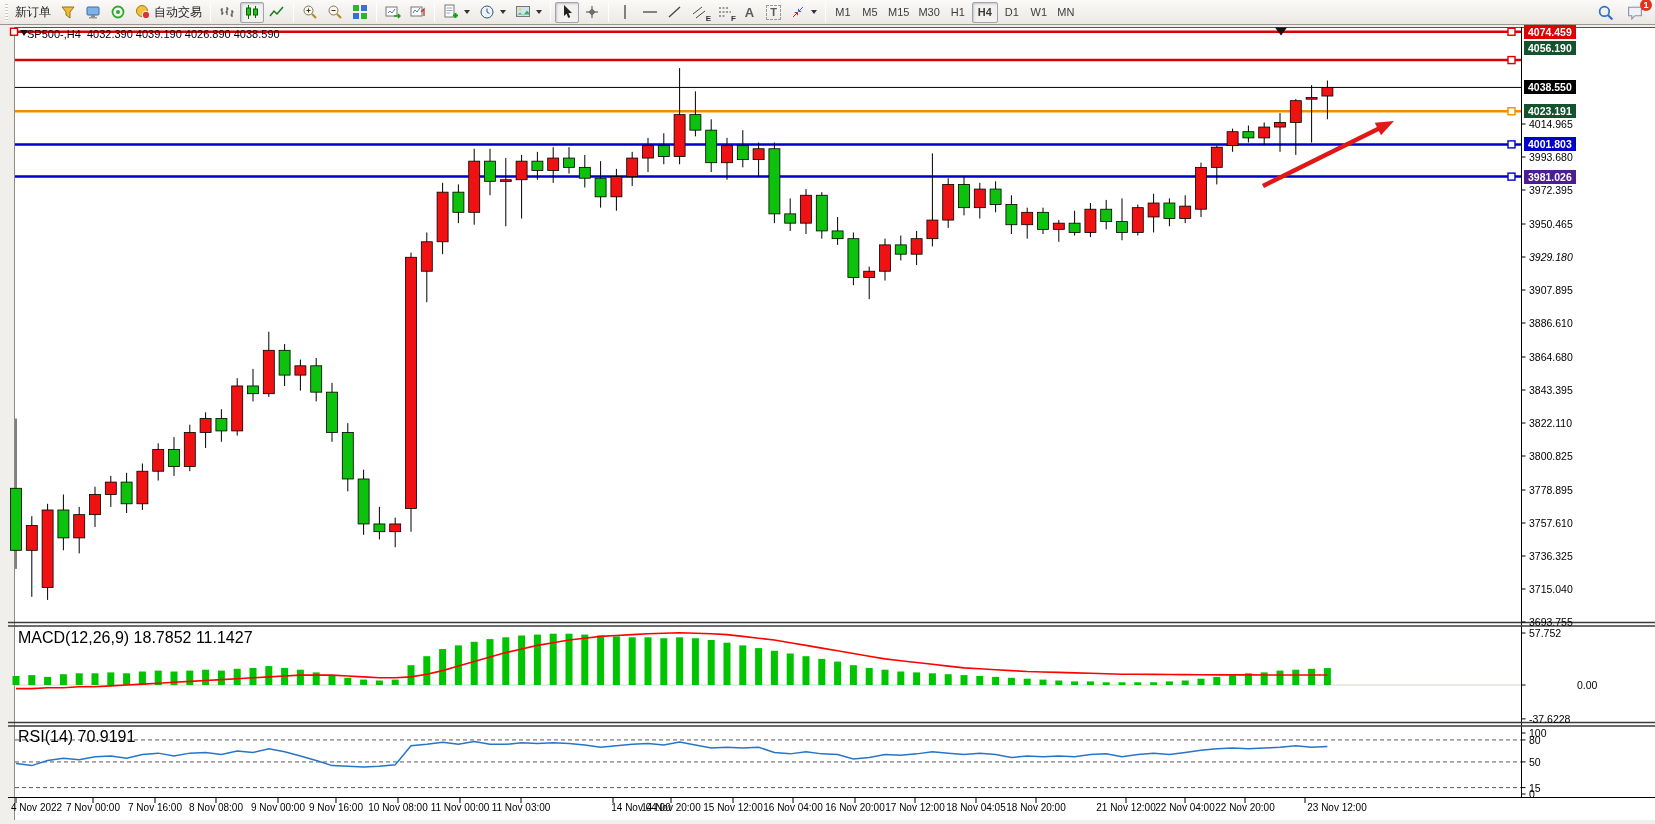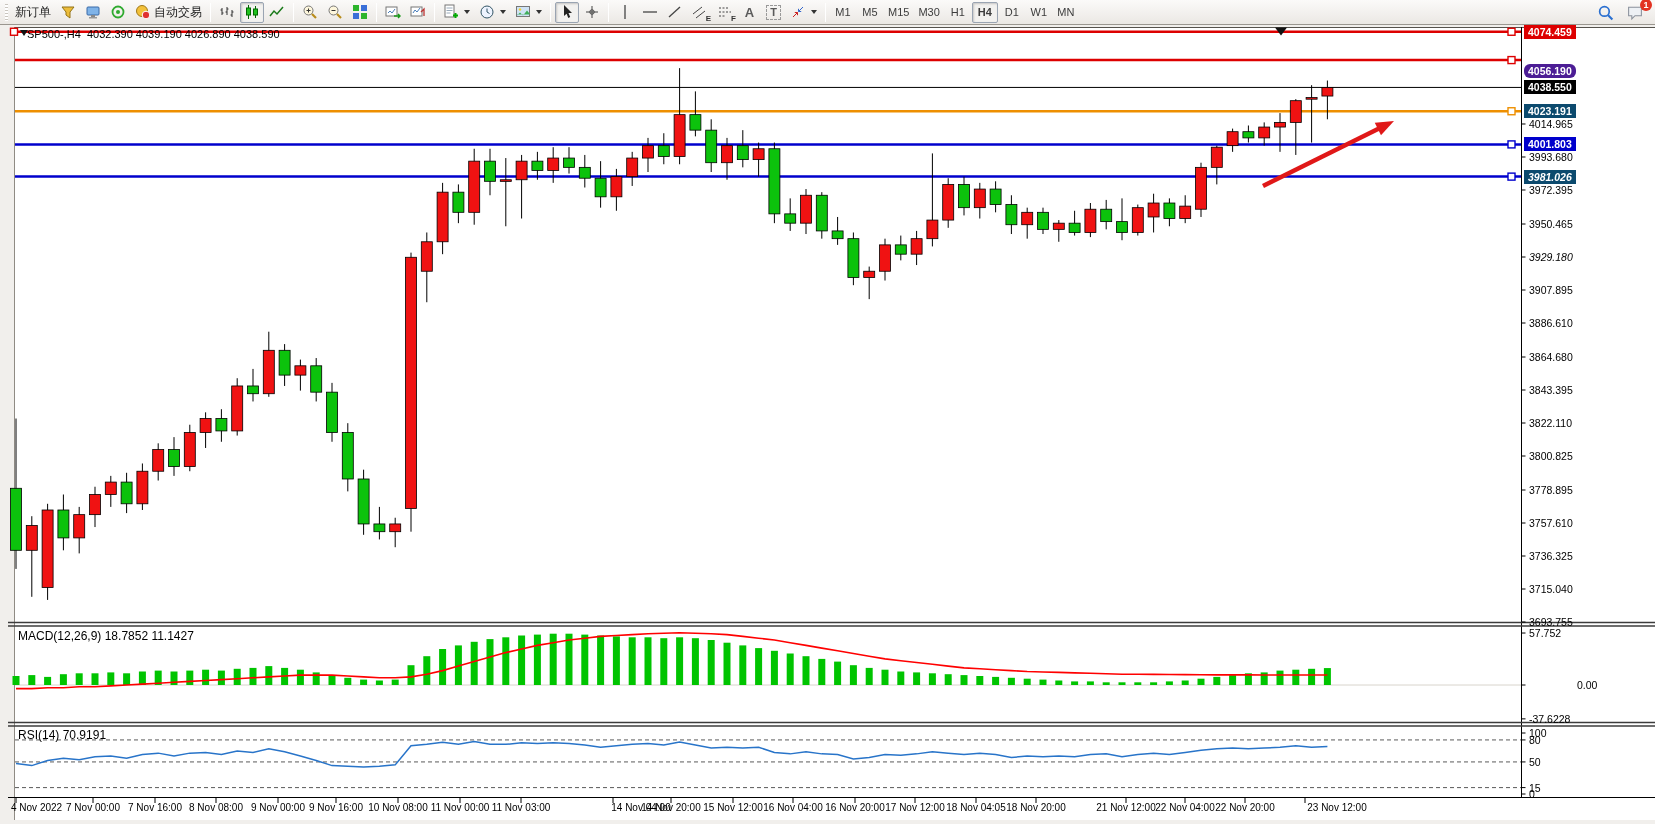--- a/index.html
+++ b/index.html
@@ -21,21 +21,21 @@
   .letterA{font-size:13px;color:#5a5a5a;font-weight:bold;}
   .letterT{font-size:11px;color:#5a5a5a;font-weight:bold;border:1px dashed #999;padding:0 3px;line-height:13px;}
   #tb-right{margin-left:auto;display:flex;align-items:center;gap:4px;padding-right:4px;}
   #chat-badge{position:absolute;right:-5px;top:-4px;width:12px;height:12px;border-radius:50%;background:#e23222;
     color:#fff;font-size:9px;line-height:12px;text-align:center;font-weight:bold;}
   
   #chart-window{position:absolute;left:0;top:26px;width:1395px;height:798px;margin-left:8px;}
   #chart-bg{position:absolute;left:6px;top:1px;width:1649px;height:793px;background:#fff;border-left:1px solid #8f8b84;border-top:1px solid #55524d;}
   #chart-svg{position:absolute;left:0;top:0;width:1655px;height:798px;}
   #symbol-title{position:absolute;left:19px;top:2px;font-size:11px;color:#000;white-space:pre;}
-  .panel-label{position:absolute;left:10px;font-size:12px;color:#000;}
+  .panel-label{position:absolute;left:10px;font-size:16px;color:#000;}
   .pbadge{position:absolute;left:1516px;height:14px;line-height:14px;padding:0 4px;color:#fff;font-size:10.5px;font-weight:bold;}
   .ptick{position:absolute;left:1521px;height:12px;line-height:12px;color:#000;font-size:10.5px;}
   .ttick{position:absolute;top:776px;color:#000;font-size:10px;transform:translateX(-50%);white-space:nowrap;}
   .ttick.first{transform:none;}
   #labels{position:absolute;inset:0;pointer-events:none;}
 </style>
 </head>
 <body>
 
 <div id="app">
@@ -559,25 +559,25 @@
         <line x1="1118" y1="772" x2="1118" y2="777" stroke="#000"></line>
         <line x1="1177" y1="772" x2="1177" y2="777" stroke="#000"></line>
         <line x1="1237" y1="772" x2="1237" y2="777" stroke="#000"></line>
         <line x1="1297" y1="772" x2="1297" y2="777" stroke="#000"></line>
       </svg>
     <div id="symbol-title"><span>SP500-,H4</span><span>  </span><span>4032.390 4039.190 4026.890 4038.590</span></div>
     <div class="panel-label" style="top:603px">MACD(12,26,9) 18.7852 11.1427</div>
     <div class="panel-label" style="top:702px">RSI(14) 70.9191</div>
     <div id="labels">
         <div class="pbadge" style="top: -1px; background: rgb(221, 0, 0);">4074.459</div>
-        <div class="pbadge" style="top: 38px; background: #4c1d95; border-radius: 6px;">4056.190</div>
+        <div class="pbadge" style="top: 15px; background: #14532d;">4056.190</div>
         <div class="pbadge" style="top: 54px; background: rgb(0, 0, 0);">4038.550</div>
-        <div class="pbadge" style="top: 78px; background: #0c4a6e;">4023.191</div>
+        <div class="pbadge" style="top: 78px; background: #14532d;">4023.191</div>
         <div class="pbadge" style="top: 111px; background: rgb(0, 0, 204);">4001.803</div>
-        <div class="pbadge" style="top: 144px; background: #0c4a6e; font-style: italic;">3981.026</div>
+        <div class="pbadge" style="top: 144px; background: #4c1d95;">3981.026</div>
         <div class="ptick" style="top: 92px;">4014.965</div>
         <div class="ptick" style="top: 125px;">3993.680</div>
         <div class="ptick" style="top: 158px;">3972.395</div>
         <div class="ptick" style="top: 192px;">3950.465</div>
         <div class="ptick" style="top: 225px; font-style: italic;">3929.180</div>
         <div class="ptick" style="top: 258px;">3907.895</div>
         <div class="ptick" style="top: 291px;">3886.610</div>
         <div class="ptick" style="top: 325px;">3864.680</div>
         <div class="ptick" style="top: 358px;">3843.395</div>
         <div class="ptick" style="top: 391px;">3822.110</div>

